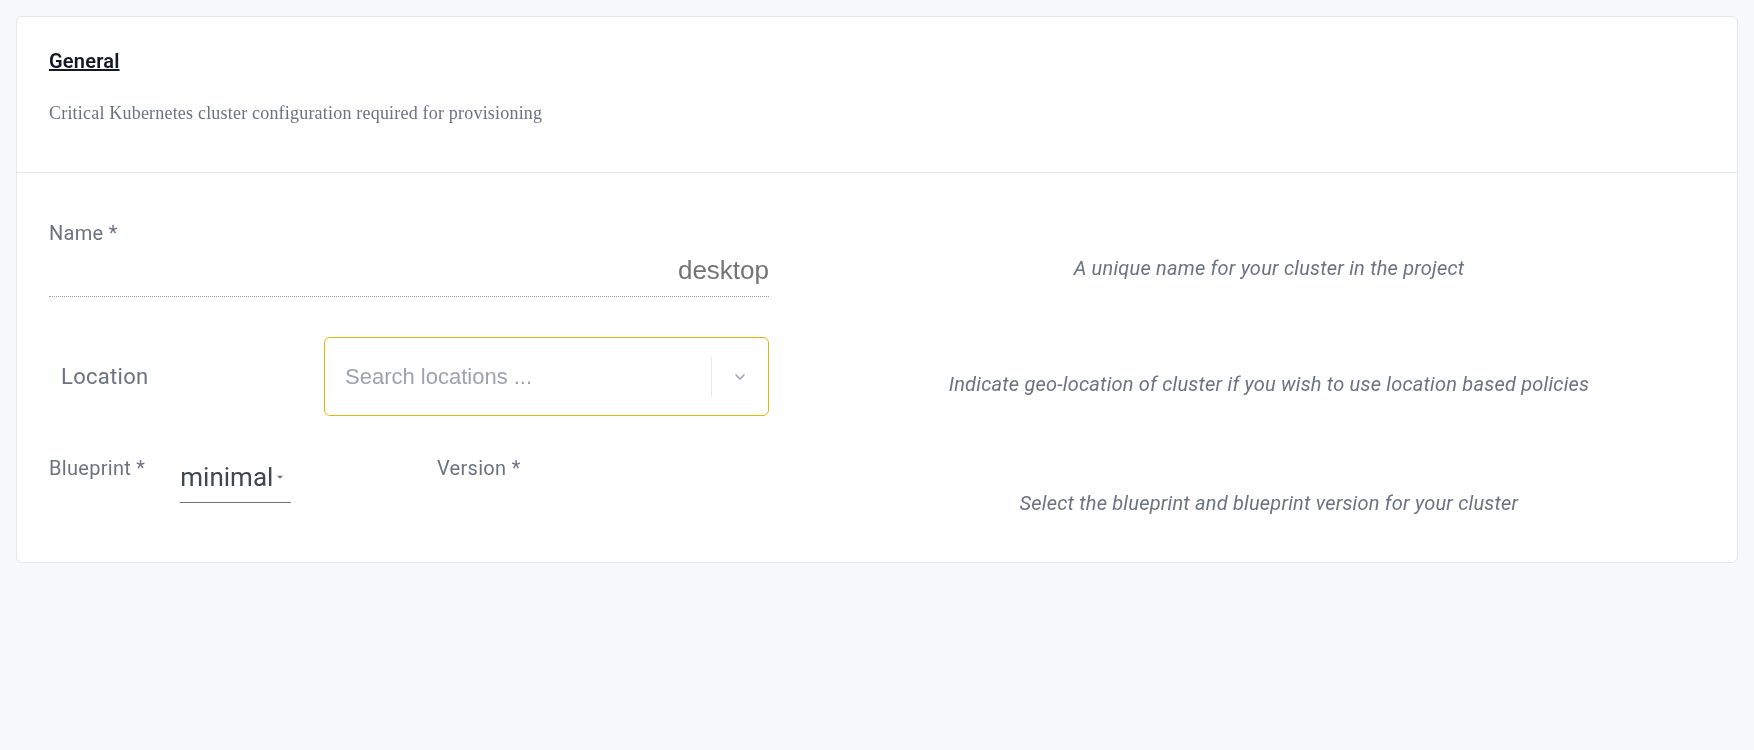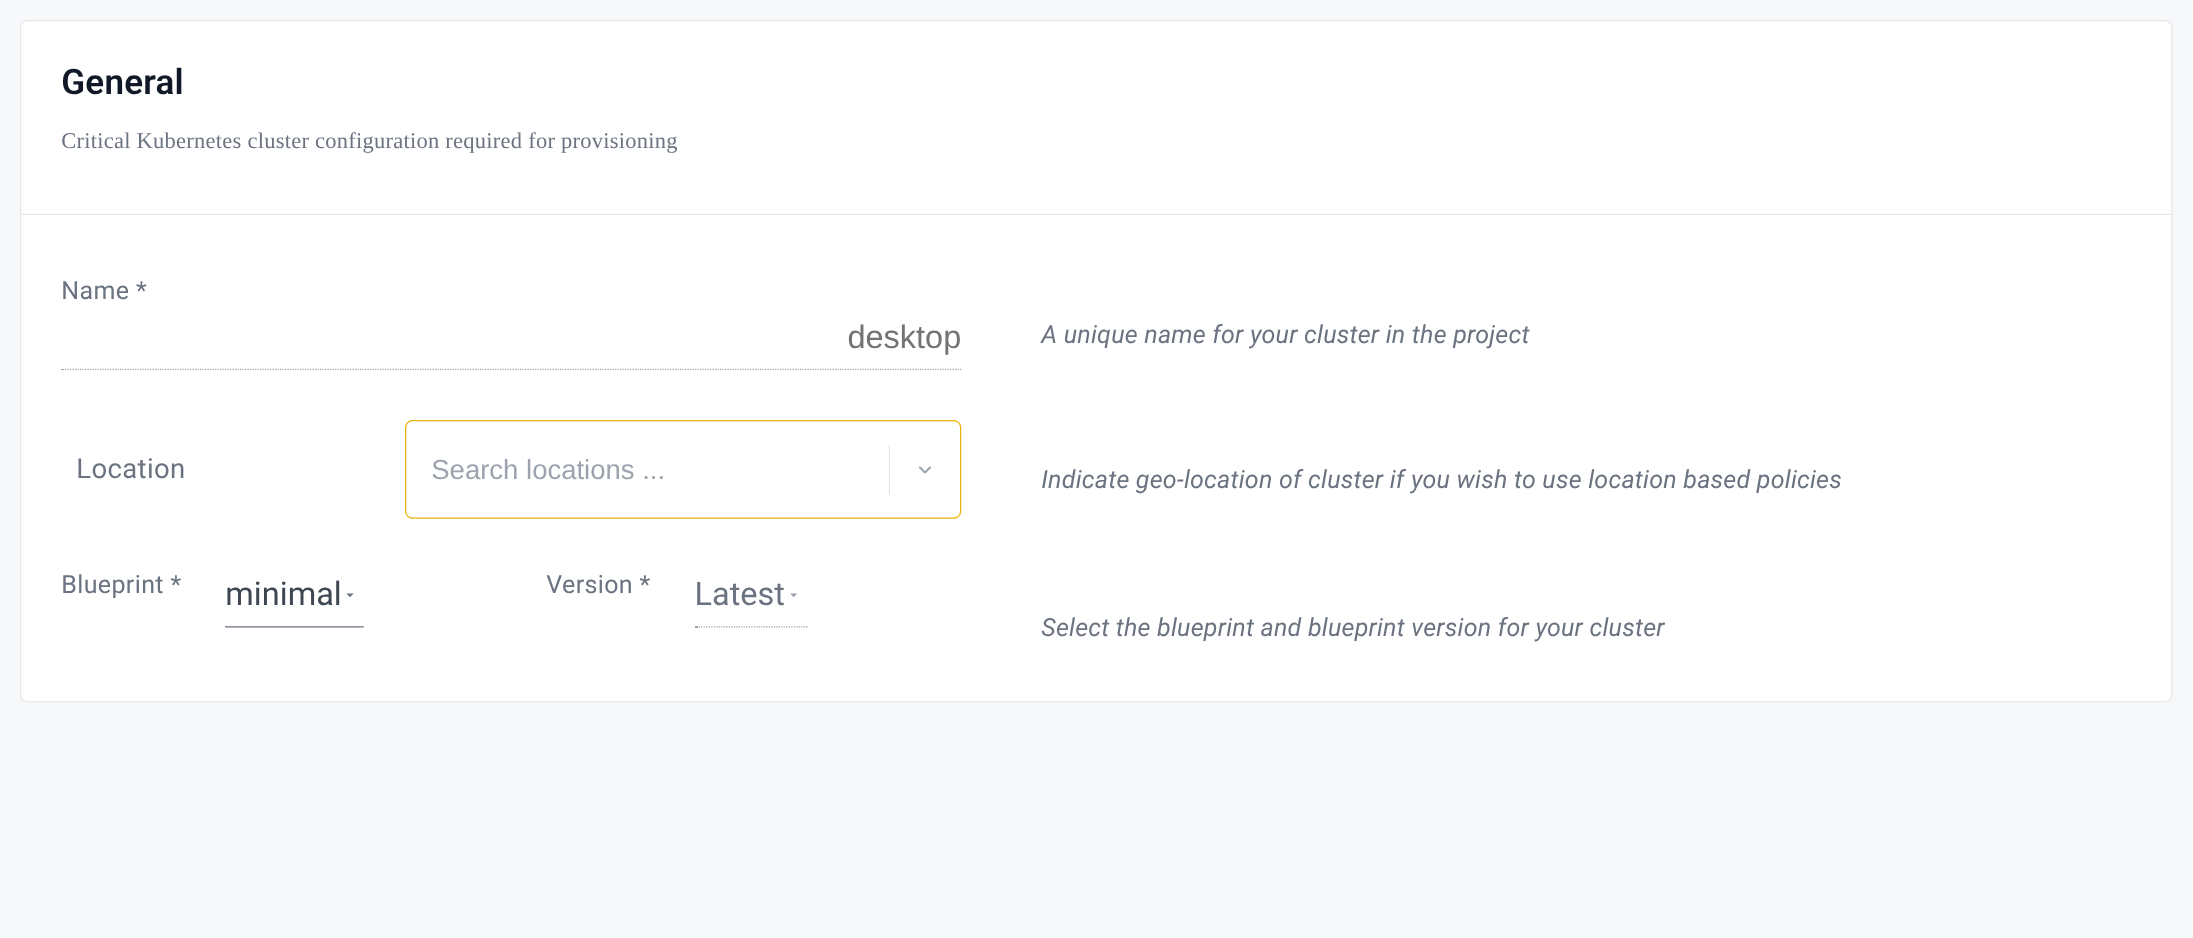--- a/index.html
+++ b/index.html
@@ -18,25 +18,26 @@
       background: #ffffff;
       border: 1px solid #e5e7eb;
       border-radius: 6px;
       overflow: hidden;
     }
     .card-header {
       padding: 32px 32px 48px 32px;
       border-bottom: 1px solid #e5e7eb;
     }
     .card-title {
-      font-size: 28px;
+      font-size: 20px;
       font-weight: 600;
       color: #111827;
       letter-spacing: 0.2px;
-      margin-bottom: 20px;
+      margin-bottom: 30px;
+      text-decoration: underline;
     }
     .card-subtitle {
       font-size: 18px;
       color: #6b7280;
       letter-spacing: 0.2px;
       font-family: Liberation Serif, serif;
     }
     .card-body {
       padding: 48px 32px 40px 32px;
       display: flex;
@@ -73,20 +74,21 @@
       outline: none;
       background: transparent;
       text-align: right;
     }
     .help-text {
       font-size: 20px;
       font-style: italic;
       color: #6b7280;
       line-height: 1.9;
       letter-spacing: 0.2px;
+      text-align: center;
     }
     .location-row {
       display: flex;
       align-items: center;
       gap: 64px;
     }
     .location-label-wrap {
       width: 200px;
     }
     .location-label {
@@ -223,26 +225,20 @@
             <label class="field-label">Blueprint *</label>
             <div class="select-wrap solid">
               <span class="select-value">minimal</span>
               <svg class="caret-svg-sm" viewBox="0 0 24 24" fill="#6b7280">
                 <path d="M7 10l5 5 5-5z"></path>
               </svg>
             </div>
           </div>
           <div class="select-field version">
             <label class="field-label">Version *</label>
-            <div class="select-wrap dotted">
-              <span class="select-value muted">Latest</span>
-              <svg class="caret-svg-sm" viewBox="0 0 24 24" fill="#9ca3af">
-                <path d="M7 10l5 5 5-5z"></path>
-              </svg>
-            </div>
           </div>
         </div>
       </div>
       <div class="form-right">
         <p class="help-text">Select the blueprint and blueprint version for your cluster</p>
       </div>
     </div>
 
   </div>
 </div>

